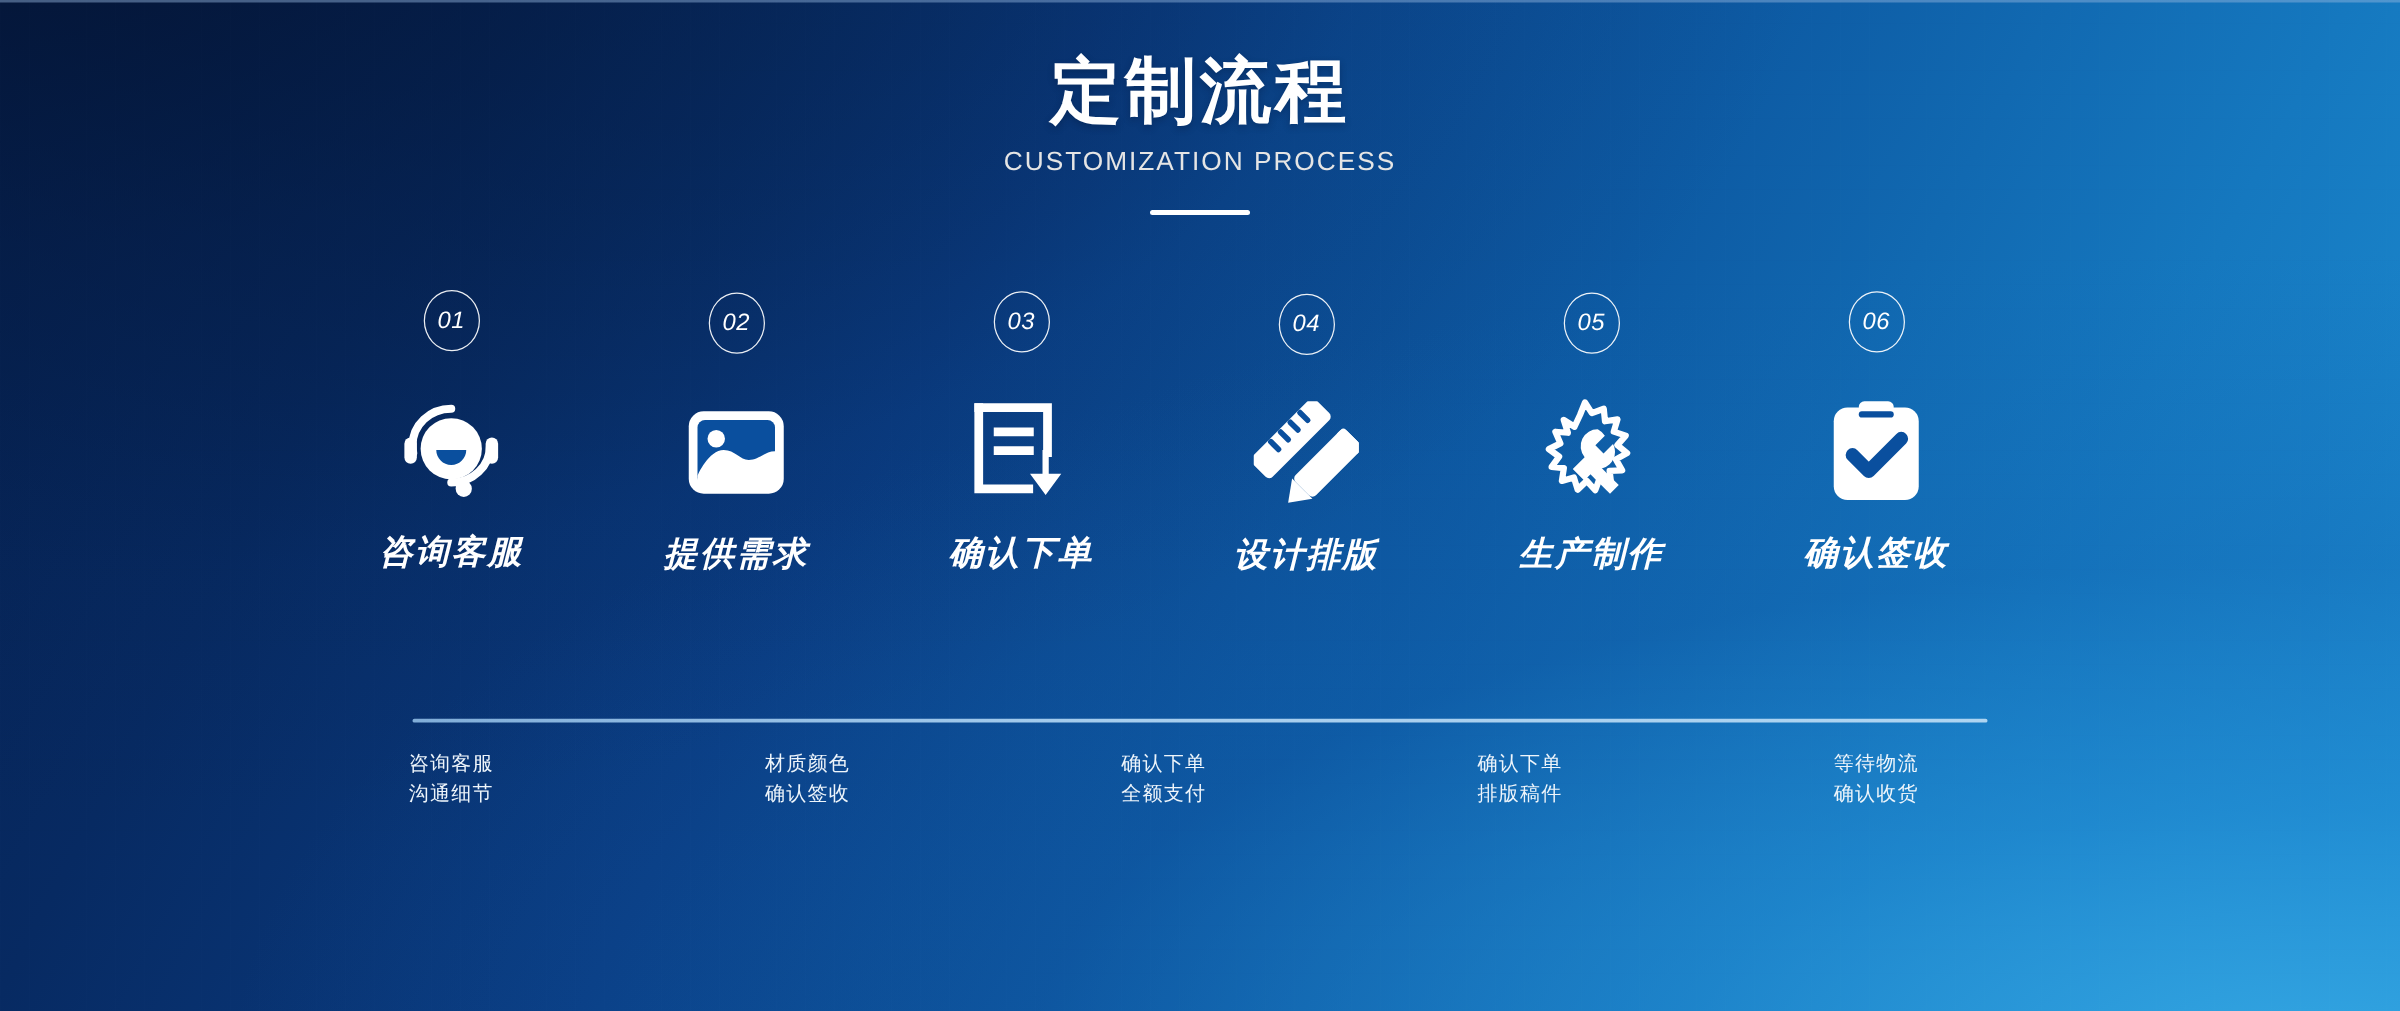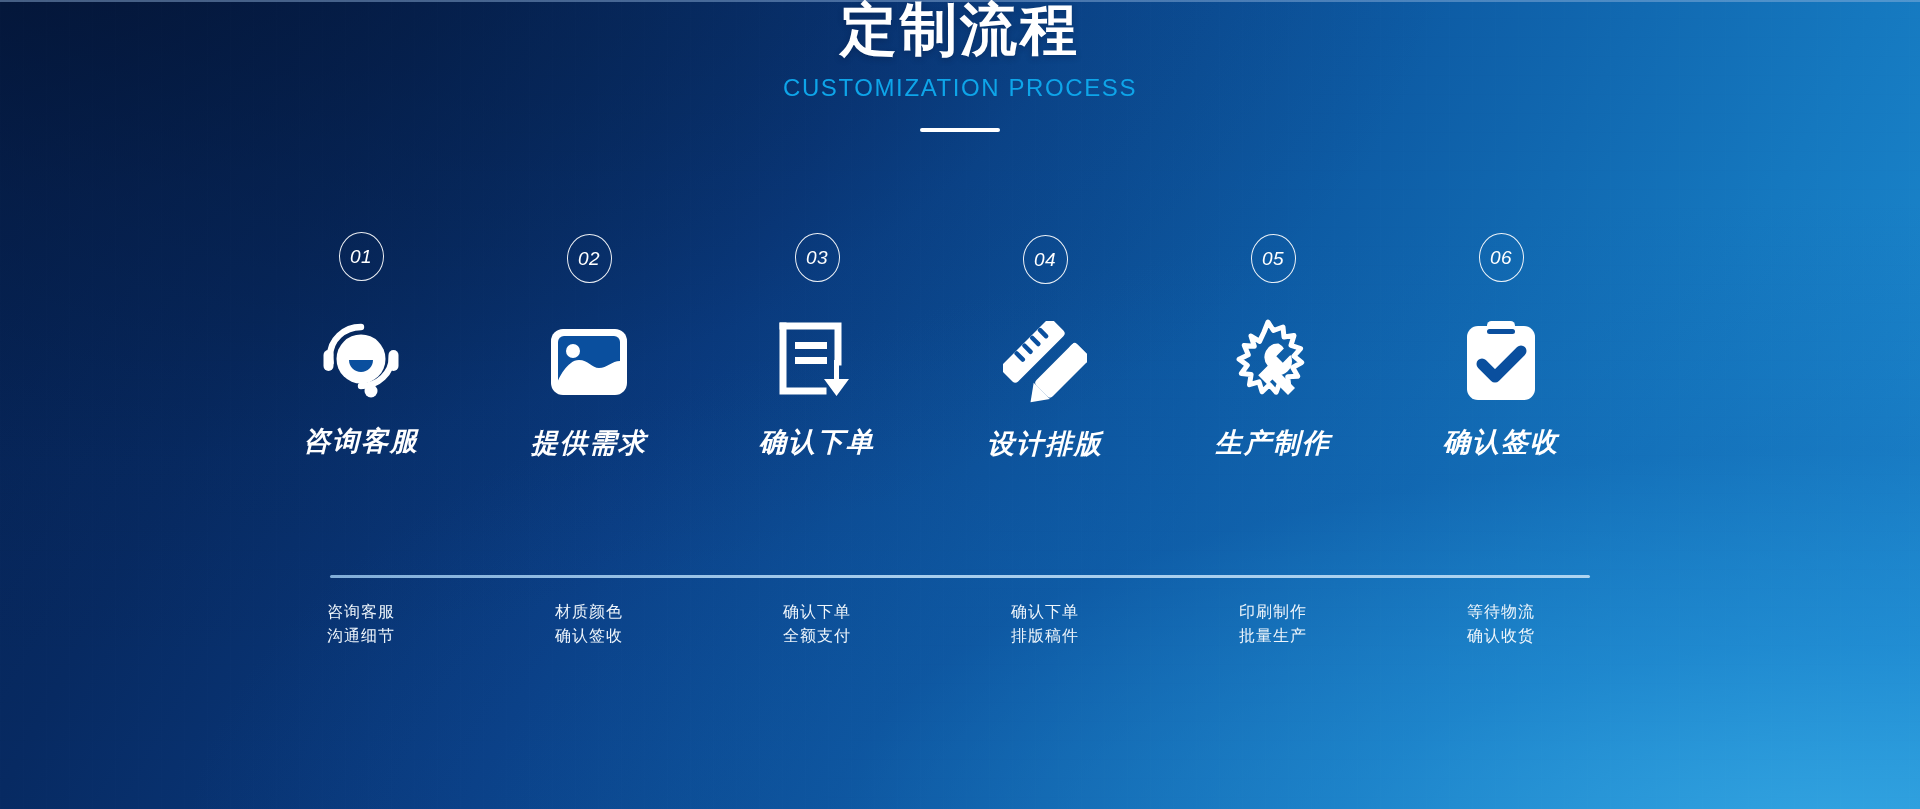--- a/index.html
+++ b/index.html
@@ -68,33 +68,34 @@
 
   
   .header {
     position: absolute;
     top: 0; left: 0; right: 0;
     text-align: center;
     color: #ffffff;
   }
   .title {
     margin: 0;
+    padding-top: 44px;
     font-size: 57px;
     line-height: 1.05;
     font-weight: bold;
     letter-spacing: 3px;
     color: #ffffff;
     text-shadow: 0 2px 6px rgba(0,20,50,0.30);
   }
   .subtitle {
     margin: 14px 0 0 0;
-    font-size: 24px;
+    font-size: 21px;
     letter-spacing: 1.6px;
     font-weight: normal;
-    color: #0ea5e9;
+    color: #e5e5e5;
   }
   .title-rule {
     width: 80px;
     height: 4px;
     background: #ffffff;
     border-radius: 2px;
     margin: 26px auto 0 auto;
   }
 
   
@@ -311,22 +312,18 @@
     </div>
     <div class="desc">
       <span>确认下单</span>
       <span>全额支付</span>
     </div>
     <div class="desc">
       <span>确认下单</span>
       <span>排版稿件</span>
     </div>
     <div class="desc">
-      <span>印刷制作</span>
-      <span>批量生产</span>
-    </div>
-    <div class="desc">
       <span>等待物流</span>
       <span>确认收货</span>
     </div>
   </div>
 
 </div>
 
 </body></html>

